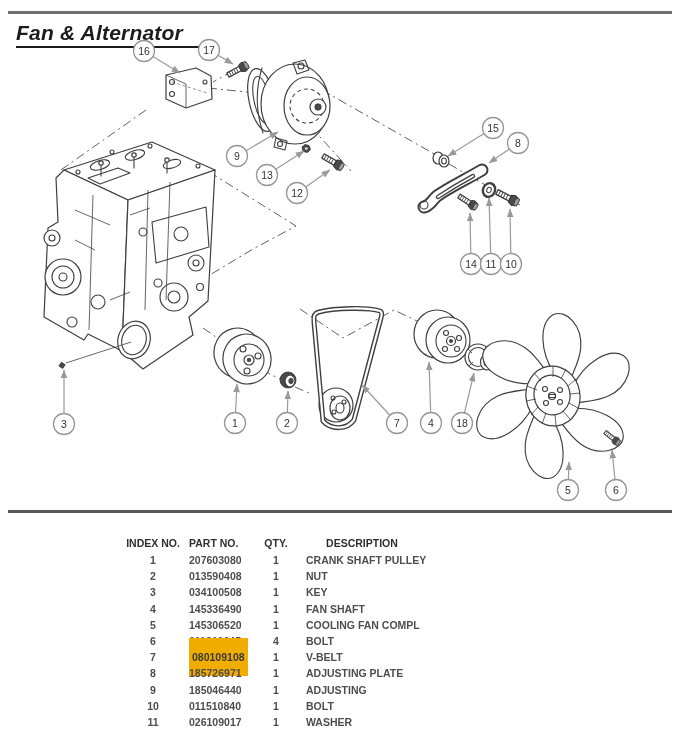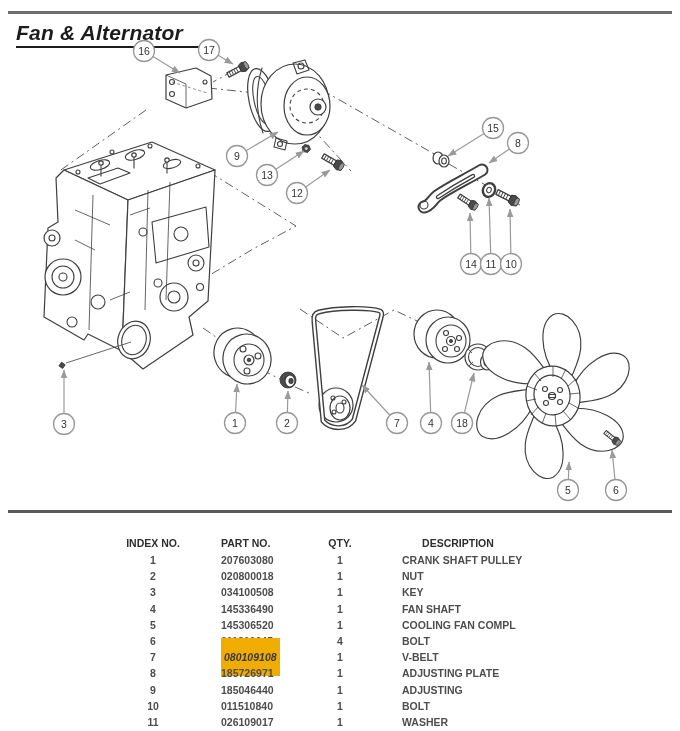--- a/index.html
+++ b/index.html
@@ -9,28 +9,28 @@
             border-top:3px solid #6e6e6e;}
   .page-title{position:absolute;left:8px;top:13px;margin:8px;font-size:21px;
               font-style:italic;font-weight:bold;color:#1c1c1c;
               border-bottom:2.5px solid #1c1c1c;padding:0 16px 1px 0;letter-spacing:.2px;}
   svg.diagram{position:absolute;left:0;top:0;}
   .mid-rule{position:absolute;left:8px;top:510px;width:664px;height:0;
             border-top:3px solid #5a5a5a;}
   .parts{position:absolute;left:118px;top:533px;width:440px;font-size:10.5px;
          font-weight:bold;color:#4d4d4d;}
   .prow{display:grid;grid-template-columns:70px 64px 48px 180px;height:16.2px;
-        align-items:center;gap:32px;}
+        align-items:center;}
   .phead{color:#2e2e2e;height:19px;}
   .c-index{text-align:center;}
   .c-part{text-align:left;padding-left:1px;}
   .c-qty{text-align:center;}
   .c-desc{text-align:left;padding-left:6px;white-space:nowrap;}
   .phead .c-desc{text-align:center;padding-left:0;padding-right:56px;}
-  .hl{padding:13px 3px;color:#3a3a3a;font-style:italic;}
+  .hl{padding:13px 3px;color:#3a3a3a;}
   
   .ln{fill:#fff;stroke:#3f3f3f;stroke-width:1.2;stroke-linejoin:round;stroke-linecap:round;}
   .ln2{fill:none;stroke:#3f3f3f;stroke-width:1.1;stroke-linejoin:round;stroke-linecap:round;}
   .thin{fill:none;stroke:#3f3f3f;stroke-width:.8;}
   .dk{fill:#4a4a4a;stroke:#333;stroke-width:.8;}
   .axis{fill:none;stroke:#5f5f5f;stroke-width:1;stroke-dasharray:9 4 2 4;}
   .hid{fill:none;stroke:#777;stroke-width:.8;stroke-dasharray:3 2.5;}
   .leader{stroke:#9a9a9a;stroke-width:1.2;fill:none;}
   .callout-circle{fill:#fff;stroke:#979797;stroke-width:1.3;}
   .callout-text{font-family:"Liberation Sans",sans-serif;font-size:10.5px;fill:#333;}
@@ -340,21 +340,21 @@
     </div>
     <div id="parts-body">
         <div class="prow">
           <span class="c-index">1</span>
           <span class="c-part"><span>207603080</span></span>
           <span class="c-qty">1</span>
           <span class="c-desc">CRANK SHAFT PULLEY</span>
         </div>
         <div class="prow">
           <span class="c-index">2</span>
-          <span class="c-part"><span>020800018</span></span>
+          <span class="c-part"><span>013590408</span></span>
           <span class="c-qty">1</span>
           <span class="c-desc">NUT</span>
         </div>
         <div class="prow">
           <span class="c-index">3</span>
           <span class="c-part"><span>034100508</span></span>
           <span class="c-qty">1</span>
           <span class="c-desc">KEY</span>
         </div>
         <div class="prow">

